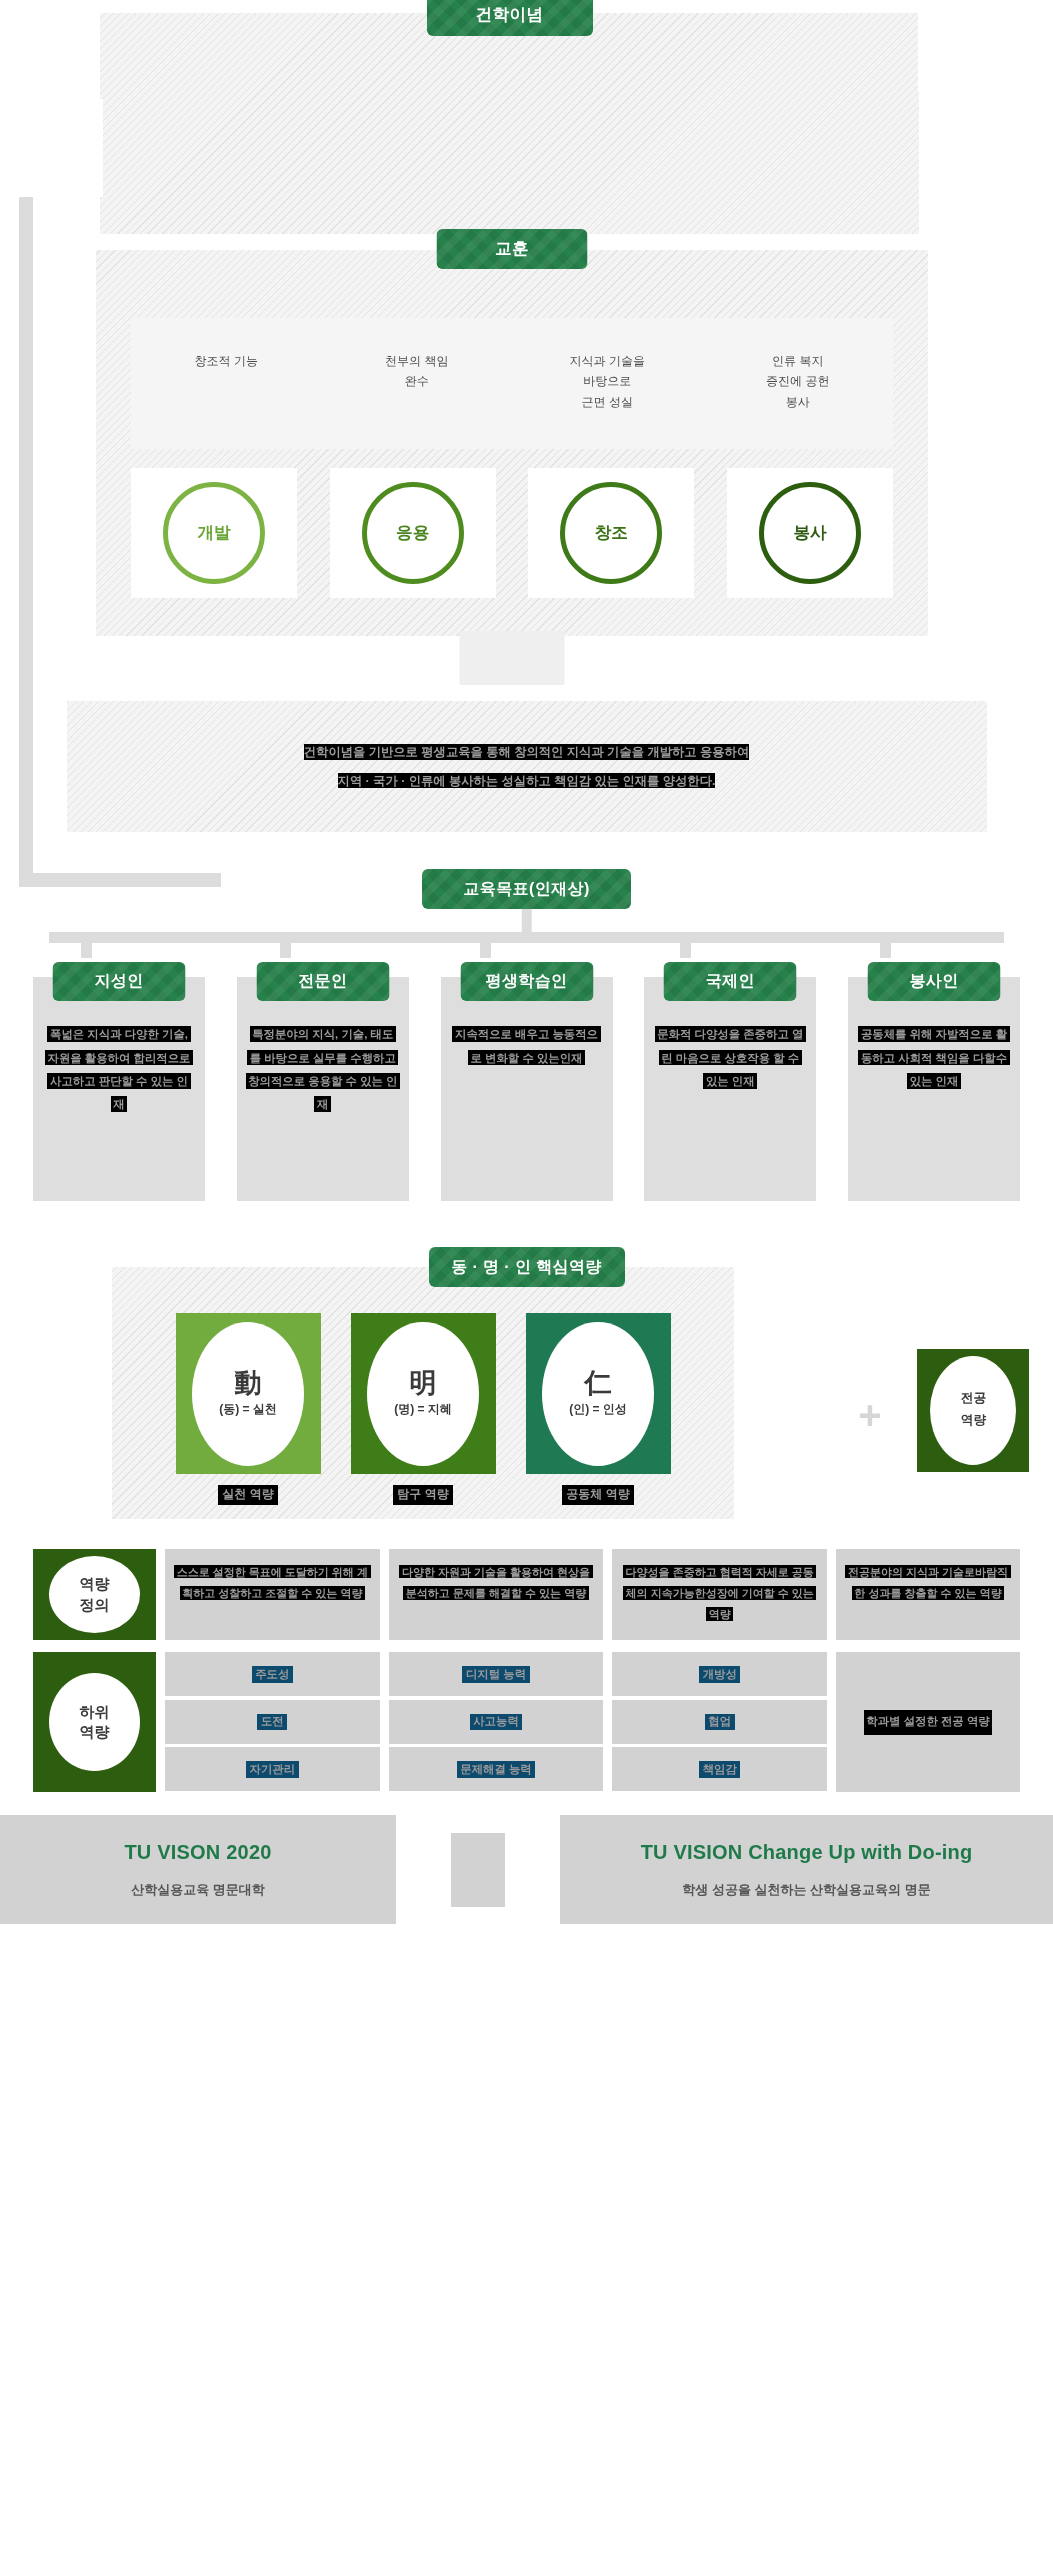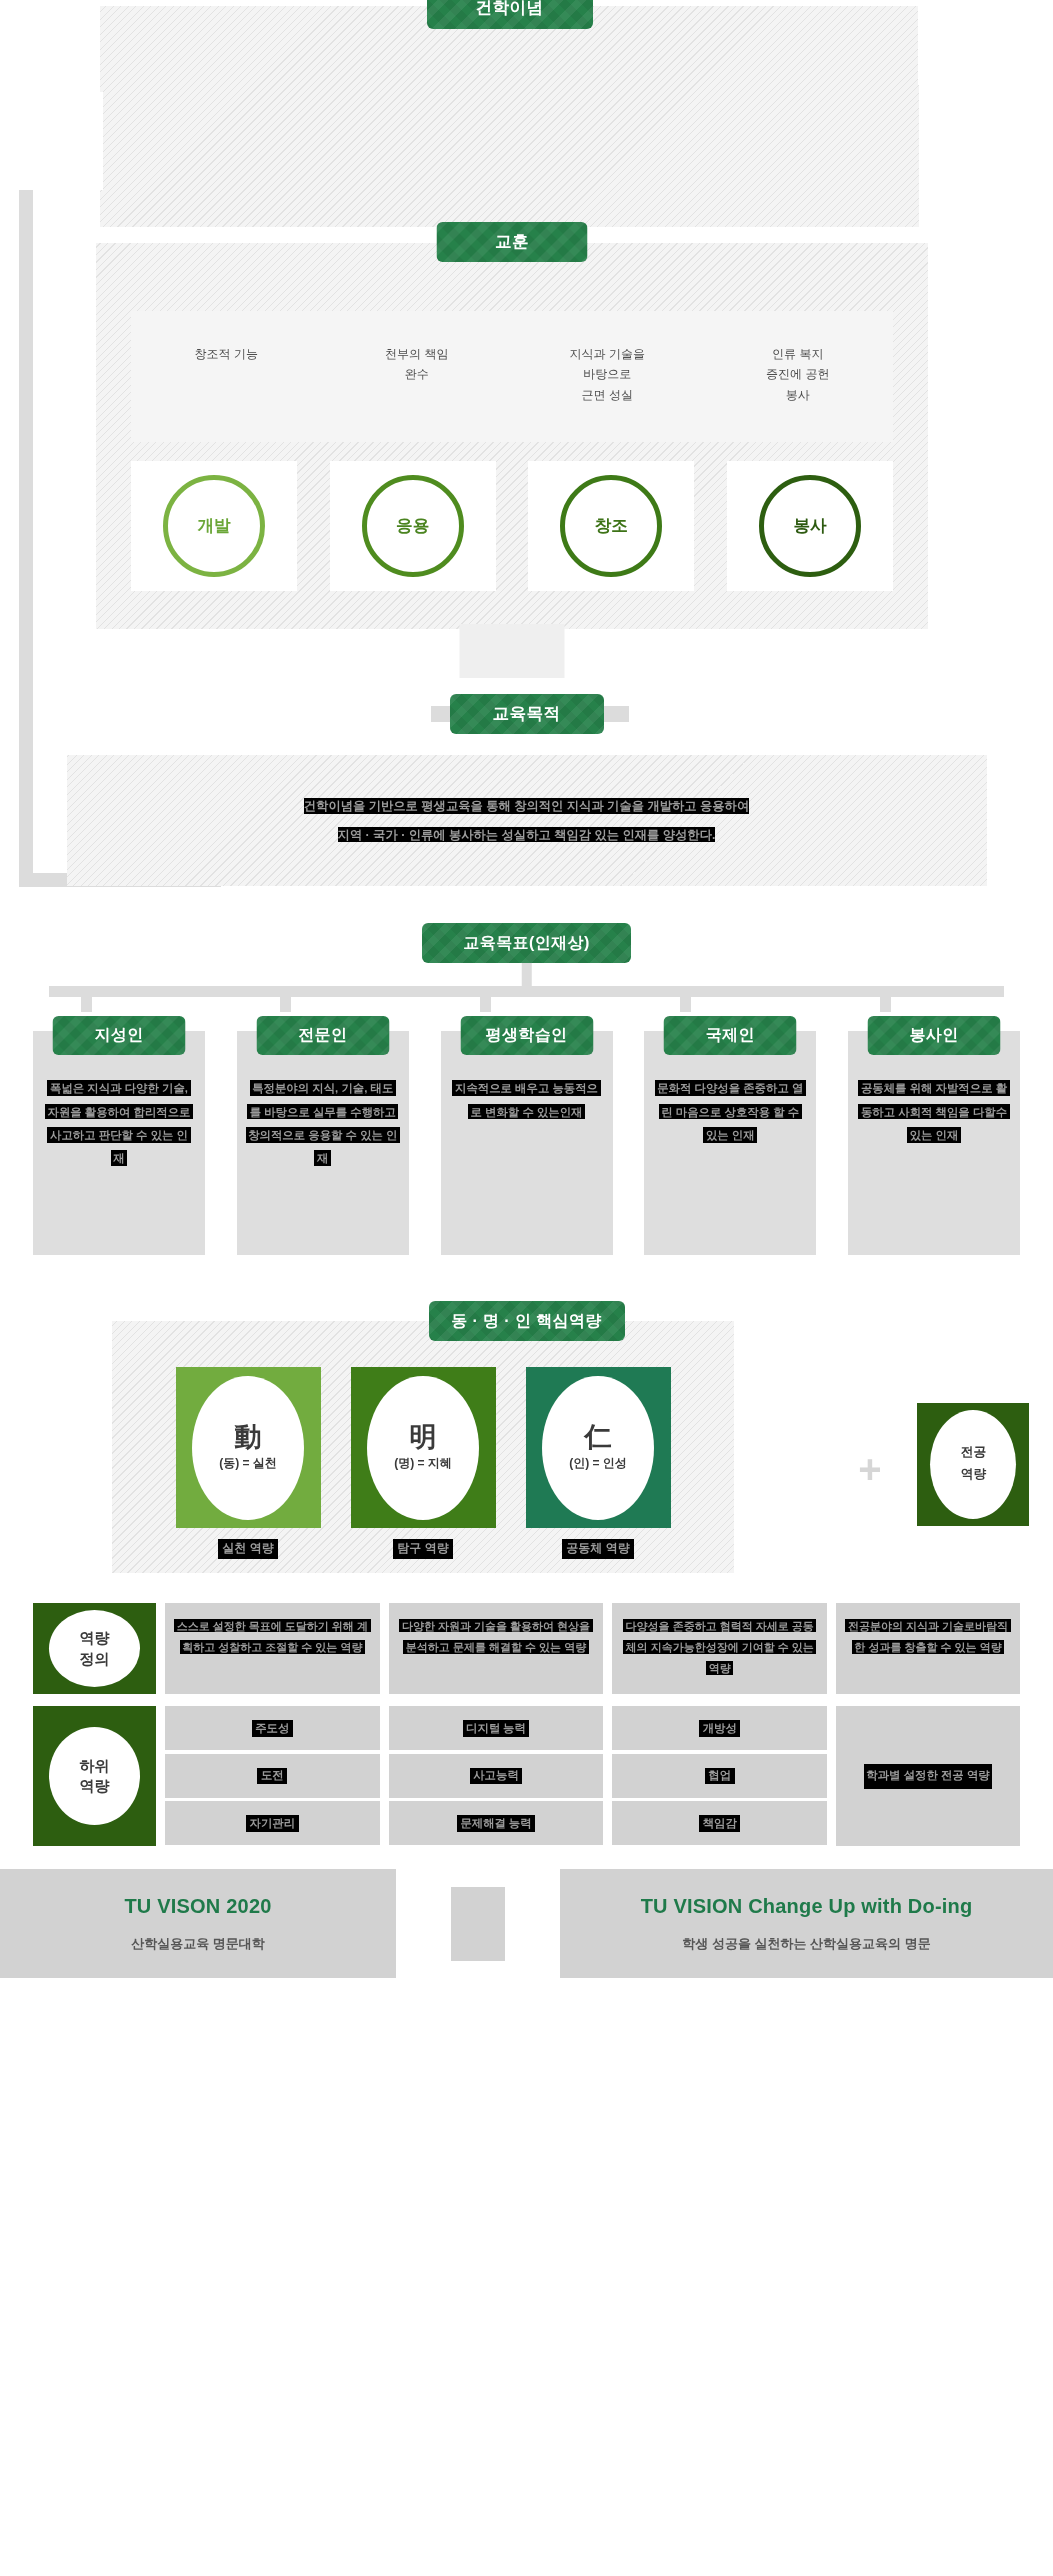--- a/index.html
+++ b/index.html
@@ -36,21 +36,21 @@
       linear-gradient(45deg, rgba(0,0,0,.05) 25%, transparent 25%, transparent 50%, rgba(0,0,0,.05) 50%, rgba(0,0,0,.05) 75%, transparent 75%);
     background-size: 23px 23px, 23px 23px;
     color: #ffffff;
     font-weight: bold;
     border-radius: 6.1px;
     letter-spacing: 0.4px;
     text-align: center;
   }
 
   
-  .sec-ideal { position: relative; padding-top: 6px; }
+  .sec-ideal { position: relative; padding-top: 13px; }
   .sec-ideal .panel {
     position: relative;
     margin: 0 auto;
     margin-left: 100px;
     width: 819px;
     height: 221px;
     padding-top: 65px;
   }
   .sec-ideal .pill {
     position: absolute;
@@ -349,21 +349,21 @@
   .sub-chip {
     background: #d2d2d2;
     height: 44px;
     display: flex;
     align-items: center;
     justify-content: center;
     font-size: 11.4px;
     font-weight: bold;
     color: #9a9a9a;
   }
-  .sub-chip span { background:#000000; padding: 0.9px 3.5px; font-family: Liberation Serif, serif; }
+  .sub-chip span { background:#0c4a6e; padding: 0.9px 3.5px; }
   .sub-major {
     flex: 0 0 184px;
     background: #d2d2d2;
     min-height: 140px;
     display: flex;
     align-items: center;
     justify-content: center;
     text-align: center;
   }
   .sub-major .def-text { line-height: 2.1; font-size: 11.4px; }
@@ -433,25 +433,20 @@
         <div class="circle-cell">
           <div class="circle c4">봉사</div>
         </div>
       </div>
 
       <div class="motto-stub"></div>
     </div>
   </section>
 
   <section class="sec-purpose">
-    <div class="purpose-pill-wrap">
-      <div class="purpose-tab-l"></div>
-      <div class="purpose-tab-r"></div>
-      <div class="pill">교육목적</div>
-    </div>
 
     <div class="purpose-panel hatch">
       <div class="purpose-text">
         <div><span class="hl">건학이념을 기반으로 평생교육을 통해 창의적인 지식과 기술을 개발하고 응용하여</span></div>
         <div><span class="hl">지역 · 국가 · 인류에 봉사하는 성실하고 책임감 있는 인재를 양성한다.</span></div>
       </div>
     </div>
   </section>
 
   <section class="sec-goal">

